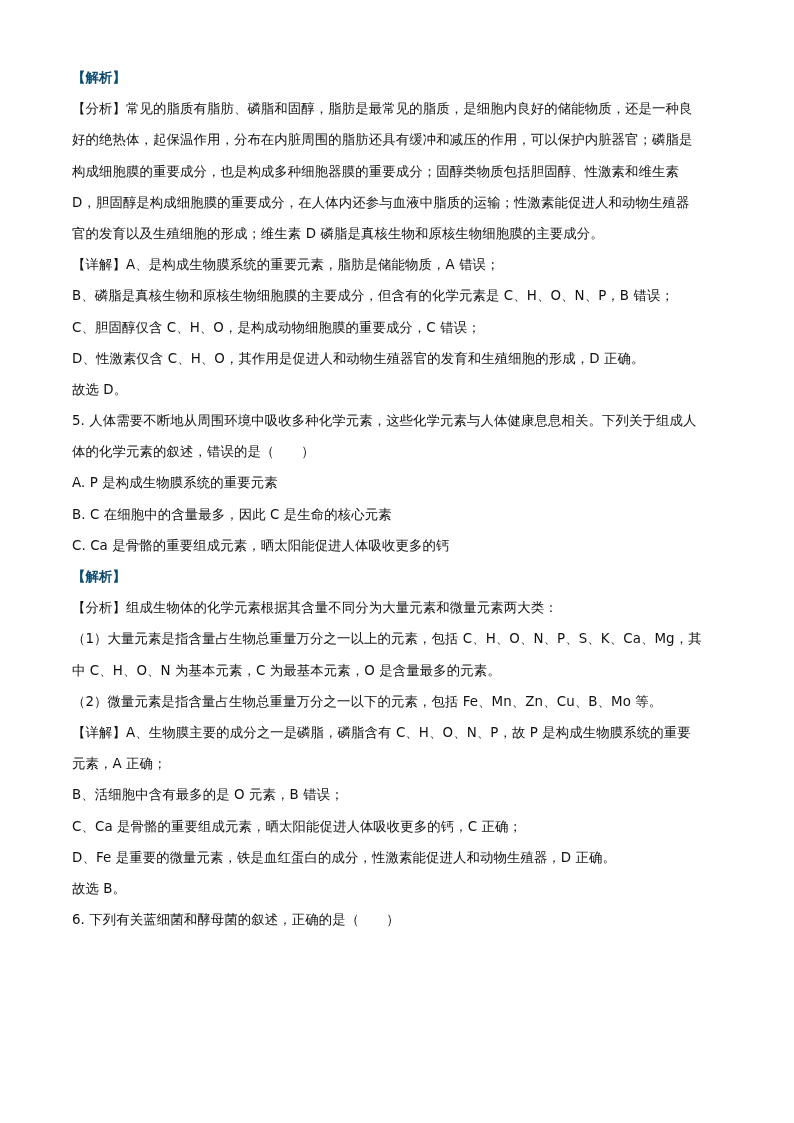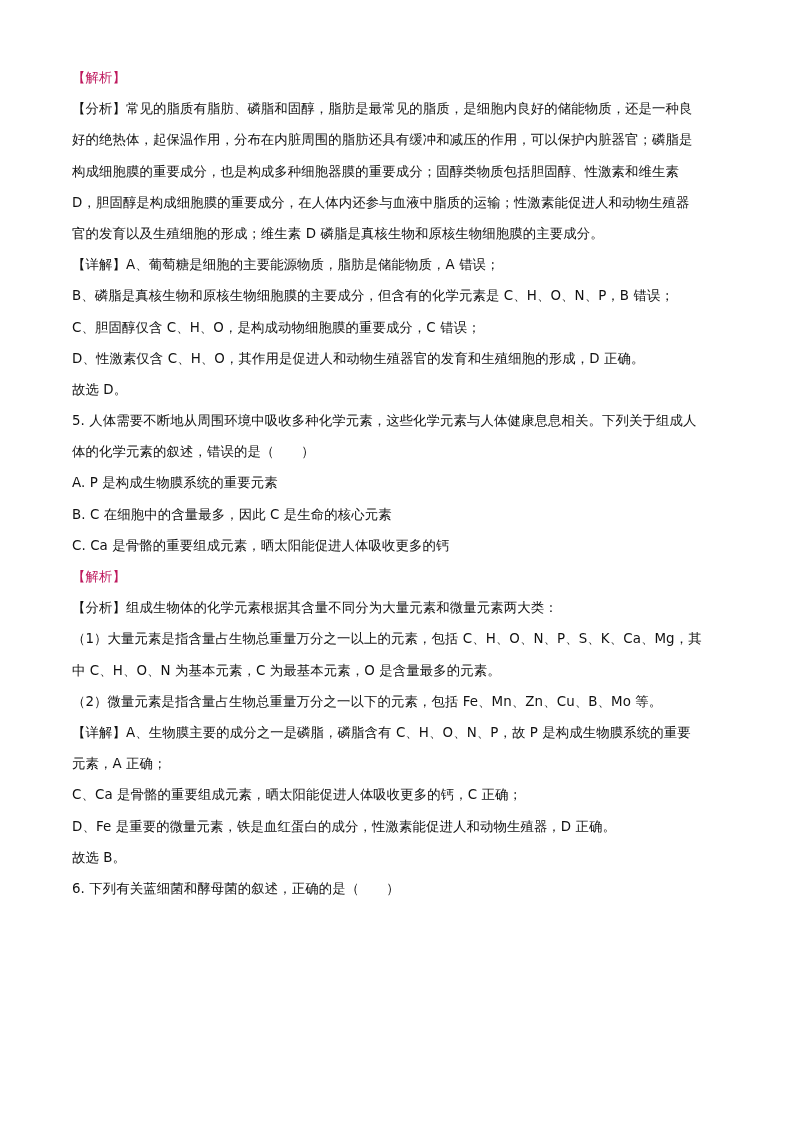--- a/index.html
+++ b/index.html
@@ -1,47 +1,48 @@
 <!DOCTYPE html>
 <html><head>
 <meta charset="utf-8">
 <style>
   html, body { margin: 0; padding: 0; background: #ffffff; }
   body { width: 794px; height: 1123px; position: relative; overflow: hidden;
          font-family: "DejaVu Sans", "Liberation Sans", sans-serif; color: #111; }
   .page { position: absolute; left: 72px; top: 62px; width: 660px; }
   .line { font-size: 13.4px; line-height: 31.2px; height: 31.2px; white-space: nowrap; letter-spacing: 0.1px; }
   .tag { font-weight: normal; }
-  .tag.blue { color: #be185d; }
+  .tag.blue { color: #0c4a6e; font-weight: bold; }
   .tag.dark { color: #111; margin-top: 12px; }
 </style>
 </head>
 <body>
 
 <div class="page">
   <div class="line"><span class="tag blue">【解析】</span><span></span></div>
   <div class="line"><span class="tag dark">【分析】</span><span>常见的脂质有脂肪、磷脂和固醇，脂肪是最常见的脂质，是细胞内良好的储能物质，还是一种良</span></div>
   <div class="line"><span>好的绝热体，起保温作用，分布在内脏周围的脂肪还具有缓冲和减压的作用，可以保护内脏器官；磷脂是</span></div>
   <div class="line"><span>构成细胞膜的重要成分，也是构成多种细胞器膜的重要成分；固醇类物质包括胆固醇、性激素和维生素</span></div>
   <div class="line"><span>D，胆固醇是构成细胞膜的重要成分，在人体内还参与血液中脂质的运输；性激素能促进人和动物生殖器</span></div>
   <div class="line"><span>官的发育以及生殖细胞的形成；维生素 D 磷脂是真核生物和原核生物细胞膜的主要成分。</span></div>
-  <div class="line"><span class="tag dark">【详解】</span><span>A、葡萄糖是细胞的主要能源物质，脂肪是储能物质，A 错误；</span></div>
+  <div class="line"><span class="tag dark">【详解】</span><span>A、是构成生物膜系统的重要元素，脂肪是储能物质，A 错误；</span></div>
   <div class="line"><span>B、磷脂是真核生物和原核生物细胞膜的主要成分，但含有的化学元素是 C、H、O、N、P，B 错误；</span></div>
   <div class="line"><span>C、胆固醇仅含 C、H、O，是构成动物细胞膜的重要成分，C 错误；</span></div>
   <div class="line"><span>D、性激素仅含 C、H、O，其作用是促进人和动物生殖器官的发育和生殖细胞的形成，D 正确。</span></div>
   <div class="line"><span>故选 D。</span></div>
   <div class="line"><span>5. 人体需要不断地从周围环境中吸收多种化学元素，这些化学元素与人体健康息息相关。下列关于组成人</span></div>
   <div class="line"><span>体的化学元素的叙述，错误的是（　　）</span></div>
   <div class="line"><span>A. P 是构成生物膜系统的重要元素</span></div>
   <div class="line"><span>B. C 在细胞中的含量最多，因此 C 是生命的核心元素</span></div>
   <div class="line"><span>C. Ca 是骨骼的重要组成元素，晒太阳能促进人体吸收更多的钙</span></div>
   <div class="line"><span class="tag blue">【解析】</span><span></span></div>
   <div class="line"><span class="tag dark">【分析】</span><span>组成生物体的化学元素根据其含量不同分为大量元素和微量元素两大类：</span></div>
   <div class="line"><span>（1）大量元素是指含量占生物总重量万分之一以上的元素，包括 C、H、O、N、P、S、K、Ca、Mg，其</span></div>
   <div class="line"><span>中 C、H、O、N 为基本元素，C 为最基本元素，O 是含量最多的元素。</span></div>
   <div class="line"><span>（2）微量元素是指含量占生物总重量万分之一以下的元素，包括 Fe、Mn、Zn、Cu、B、Mo 等。</span></div>
   <div class="line"><span class="tag dark">【详解】</span><span>A、生物膜主要的成分之一是磷脂，磷脂含有 C、H、O、N、P，故 P 是构成生物膜系统的重要</span></div>
   <div class="line"><span>元素，A 正确；</span></div>
+  <div class="line"><span>B、活细胞中含有最多的是 O 元素，B 错误；</span></div>
   <div class="line"><span>C、Ca 是骨骼的重要组成元素，晒太阳能促进人体吸收更多的钙，C 正确；</span></div>
   <div class="line"><span>D、Fe 是重要的微量元素，铁是血红蛋白的成分，性激素能促进人和动物生殖器，D 正确。</span></div>
   <div class="line"><span>故选 B。</span></div>
   <div class="line"><span>6. 下列有关蓝细菌和酵母菌的叙述，正确的是（　　）</span></div>
 </div>
 
 </body></html>

